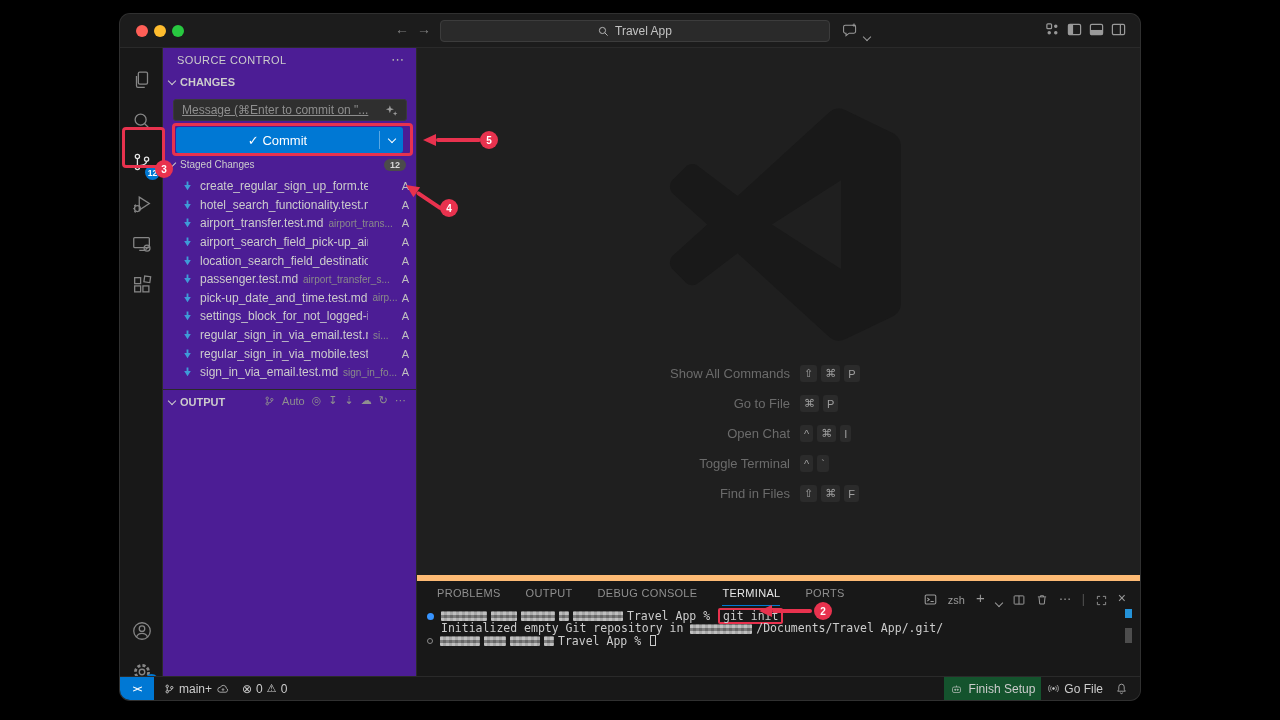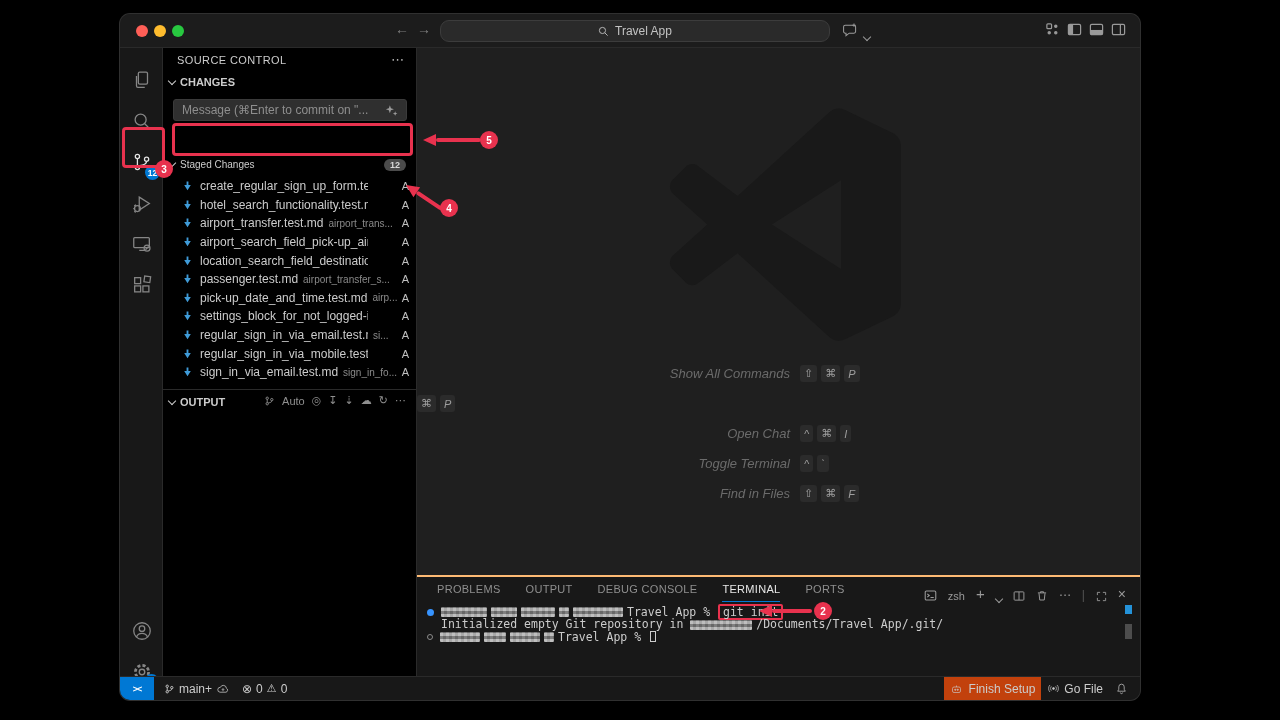--- a/index.html
+++ b/index.html
@@ -5,64 +5,64 @@
   html,body{margin:0;padding:0;background:#000;width:1280px;height:720px;overflow:hidden;
     font-family:"Liberation Sans","DejaVu Sans",sans-serif;-webkit-font-smoothing:antialiased;}
   *{box-sizing:border-box;}
   #win{position:absolute;left:120px;top:14px;width:1020px;height:686px;background:#1f1f1f;
     border-radius:10px;overflow:hidden;box-shadow:0 0 0 1px #303030;}
   
   #titlebar{position:absolute;left:0;top:0;width:100%;height:34px;background:#1c1c1c;border-bottom:1px solid #2a2a2a;}
   .light{position:absolute;top:11px;width:12px;height:12px;border-radius:50%;}
   .nav-arrow{position:absolute;top:7px;font-size:14px;color:#7f7f7f;width:20px;text-align:center;}
   #searchbox{position:absolute;left:320px;top:6px;width:390px;height:22px;background:#2a2a2a;
-    border:1px solid #3c3c3c;border-radius:9px;color:#c3c3c3;font-size:12px;display:flex;
+    border:1px solid #3c3c3c;border-radius:4px;color:#c3c3c3;font-size:12px;display:flex;
     align-items:center;justify-content:center;gap:6px;}
   .tb-icon{position:absolute;top:8px;color:#9a9a9a;}
   
   #activitybar{position:absolute;left:0;top:34px;width:43px;bottom:24px;background:#181818;border-right:1px solid #2a2a2a;}
   .act-item{position:absolute;left:0;width:43px;height:40px;display:flex;align-items:center;justify-content:center;color:#868686;}
   .act-item svg{stroke:currentColor;fill:none;stroke-width:1.4;}
   .badge{position:absolute;background:#0078d4;color:#fff;border-radius:9px;font-size:8.5px;font-weight:bold;
     min-width:15px;height:15px;display:flex;align-items:center;justify-content:center;padding:0 2px;}
   
-  #sidebar{position:absolute;left:43px;top:34px;width:254px;bottom:24px;background:#000000;border-right:1px solid #2a2a2a;color:#cccccc;}
+  #sidebar{position:absolute;left:43px;top:34px;width:254px;bottom:24px;background:#4c1d95;border-right:1px solid #2a2a2a;color:#cccccc;}
   .sb-header{position:absolute;left:14px;top:6px;font-size:11px;letter-spacing:.4px;color:#cccccc;}
   .sb-more{position:absolute;right:12px;top:4px;color:#b0b0b0;font-size:13px;}
   .section-row{position:absolute;left:6px;display:flex;align-items:center;gap:5px;font-size:11px;font-weight:bold;color:#cccccc;}
   .chev{display:inline-block;width:6px;height:6px;border-right:1.3px solid currentColor;border-bottom:1.3px solid currentColor;transform:rotate(45deg);margin-top:-3px;}
   #msgbox{position:absolute;left:10px;top:51px;width:234px;height:22px;background:#2f2f2f;border:1px solid #3a3a3a;
     border-radius:3px;display:flex;align-items:center;padding:0 8px;font-size:12px;color:#8e8e8e;}
-  #msgbox .ph{flex:1;white-space:nowrap;overflow:hidden;}
+  #msgbox .ph{flex:1;white-space:nowrap;overflow:hidden;text-decoration:underline;}
   #commitbtn{position:absolute;left:13px;top:79px;width:227px;height:26px;background:#0078d4;border-radius:3px;
     display:flex;align-items:center;color:#fff;font-size:13px;}
   #commitbtn .main{flex:1;text-align:center;}
   #commitbtn .dd{width:24px;height:18px;border-left:1px solid rgba(255,255,255,.35);display:flex;align-items:center;justify-content:center;}
   .pill{position:absolute;background:#4b4b4b;color:#d7d7d7;font-size:9px;font-weight:bold;border-radius:8px;
     padding:1px 6px;}
   .file-list{position:absolute;left:0;top:129px;width:254px;}
   .file-row{height:18.6px;display:flex;align-items:center;padding:0 8px 0 19px;font-size:12px;color:#cccccc;}
   .file-row .fname{white-space:nowrap;overflow:hidden;max-width:168px;flex-shrink:1;}
   .file-row .fdesc{font-size:10px;color:#8a8a8a;margin-left:5px;white-space:nowrap;overflow:hidden;flex:1;}
   .file-row .fstatus{margin-left:auto;font-size:11px;color:#c0c0c0;padding-left:4px;}
   .stg-icon{width:11px;height:12px;margin-right:7px;flex-shrink:0;}
   .graph-toolbar{position:absolute;right:10px;display:flex;align-items:center;gap:7px;color:#8f8f8f;font-size:11px;font-weight:normal;}
   .graph-text{position:absolute;left:14px;top:372px;font-size:12px;color:#cccccc;line-height:16px;}
   .divider-h{position:absolute;left:0;width:100%;height:1px;background:#2a2a2a;}
   
   #editor{position:absolute;left:297px;top:34px;width:723px;height:527px;background:#1f1f1f;overflow:hidden;}
   #watermark{position:absolute;left:244px;top:57px;width:240px;height:244px;}
-  #shortcuts{position:absolute;left:0;top:317px;width:100%;font-style:italic;}
+  #shortcuts{position:absolute;left:0;top:317px;width:100%;}
   .sc-row{display:flex;align-items:center;margin-bottom:13px;height:17px;}
   .sc-label{width:383px;text-align:right;font-size:13px;color:#6b6b6b;padding-right:10px;}
   .sc-keys{display:flex;gap:4px;}
   .kbd{min-width:11px;height:17px;background:#2b2b2b;border-radius:3px;color:#9e9e9e;font-size:11px;
     display:flex;align-items:center;justify-content:center;padding:0 4px;}
   
-  #panel{position:absolute;left:297px;top:561px;width:723px;height:101px;background:#181818;border-top:2px solid #fdba74;}
+  #panel{position:absolute;left:297px;top:561px;width:723px;height:101px;background:#181818;border-top:6px solid #fdba74;}
   #panel-tabs{position:absolute;left:20px;top:0;height:25px;display:flex;gap:25px;align-items:center;font-size:11px;color:#8f8f8f;letter-spacing:.3px;}
   .ptab{height:25px;display:flex;align-items:center;border-bottom:1px solid transparent;}
   .ptab.active{color:#e7e7e7;border-bottom-color:#0078d4;text-align:center;}
   #panel-actions{position:absolute;right:14px;top:0;height:25px;display:flex;gap:11px;align-items:flex-end;color:#9a9a9a;font-size:12px;}
   .term{position:absolute;left:10px;top:29px;font-family:"DejaVu Sans Mono","Liberation Mono",monospace;
     font-size:11.5px;color:#cccccc;line-height:12.4px;}
   .tline{display:flex;align-items:center;height:12.4px;white-space:pre;}
   .dot-run{width:7px;height:7px;border-radius:50%;background:#3794ff;margin-right:7px;flex-shrink:0;}
   .dot-idle{width:6px;height:6px;border-radius:50%;border:1px solid #8a8a8a;margin-right:7px;flex-shrink:0;}
   .dot-none{width:7px;margin-right:7px;flex-shrink:0;}
@@ -73,21 +73,21 @@
   .cmd-box{border:2px solid #e8324e;border-radius:2px;padding:0 3px;margin:0 1px;}
   #term-scroll-mark{position:absolute;right:8px;top:28px;width:7px;height:9px;background:#2492d8;}
   #term-scroll-thumb{position:absolute;right:8px;top:47px;width:7px;height:15px;background:#4d4d4d;}
   
   #statusbar{position:absolute;left:0;bottom:0;width:100%;height:24px;background:#181818;border-top:1px solid #2a2a2a;
     display:flex;align-items:center;color:#cccccc;font-size:12px;}
   #remote{width:34px;height:24px;background:#0078d4;color:#fff;display:flex;align-items:center;justify-content:center;
     font-size:9px;font-weight:bold;letter-spacing:-1px;}
   .sb-item{display:flex;align-items:center;gap:4px;padding:0 6px;height:100%;}
   .sb-right{margin-left:auto;display:flex;align-items:center;height:100%;}
-  .lighter{background:#c2410c;gap:6px;}
+  .lighter{background:#14532d;gap:6px;}
   
   .ann-box{position:absolute;border:3px solid #e8324e;border-radius:4px;pointer-events:none;}
   .ann-circle{position:absolute;width:18px;height:18px;border-radius:50%;background:#e8324e;color:#fff;
     font-size:10px;font-weight:bold;display:flex;align-items:center;justify-content:center;z-index:30;}
   .arrow{position:absolute;display:flex;align-items:center;z-index:29;}
   .arrow .head{width:0;height:0;border-top:6px solid transparent;border-bottom:6px solid transparent;border-right:13px solid #e8324e;}
   .arrow .shaft{height:4px;background:#e8324e;border-radius:2px;}
   .icon-svg{stroke:currentColor;fill:none;stroke-width:1.3;}
 </style>
 </head>
@@ -214,20 +214,29 @@
     </div>
 
     <div id="msgbox">
       <span class="ph">Message (⌘Enter to commit on "...</span>
       <svg width="13" height="13" viewBox="0 0 16 16" style="flex-shrink:0">
         <path d="M6 1.5l1.3 3.7L11 6.5 7.3 7.8 6 11.5 4.7 7.8 1 6.5l3.7-1.3z" fill="#9a9a9a"></path>
         <path d="M12.5 9l.8 2 2 .8-2 .8-.8 2-.8-2-2-.8 2-.8z" fill="#9a9a9a"></path>
       </svg>
     </div>
 
+    <div id="commitbtn">
+      <span class="main">
+        <span>✓</span>
+        <span>Commit</span>
+      </span>
+      <span class="dd">
+          <span class="chev"></span>
+        </span>
+    </div>
 
     <div class="section-row" style="top:111px">
       <span class="chev"></span>
       <span style="font-weight:normal;font-size:10px">Staged Changes</span>
     </div>
     <div class="pill" style="right:10px;top:111px">12</div>
 
     <div class="file-list">
 
       <div class="file-row">
@@ -349,20 +358,21 @@
     <div id="shortcuts">
       <div class="sc-row">
         <span class="sc-label">Show All Commands</span>
         <span class="sc-keys">
             <span class="kbd">⇧</span>
             <span class="kbd">⌘</span>
             <span class="kbd">P</span>
           </span>
       </div>
       <div class="sc-row">
+        <span class="sc-label">Go to File</span>
         <span class="sc-keys">
             <span class="kbd">⌘</span>
             <span class="kbd">P</span>
           </span>
       </div>
       <div class="sc-row">
         <span class="sc-label">Open Chat</span>
         <span class="sc-keys">
             <span class="kbd">^</span>
             <span class="kbd">⌘</span>

